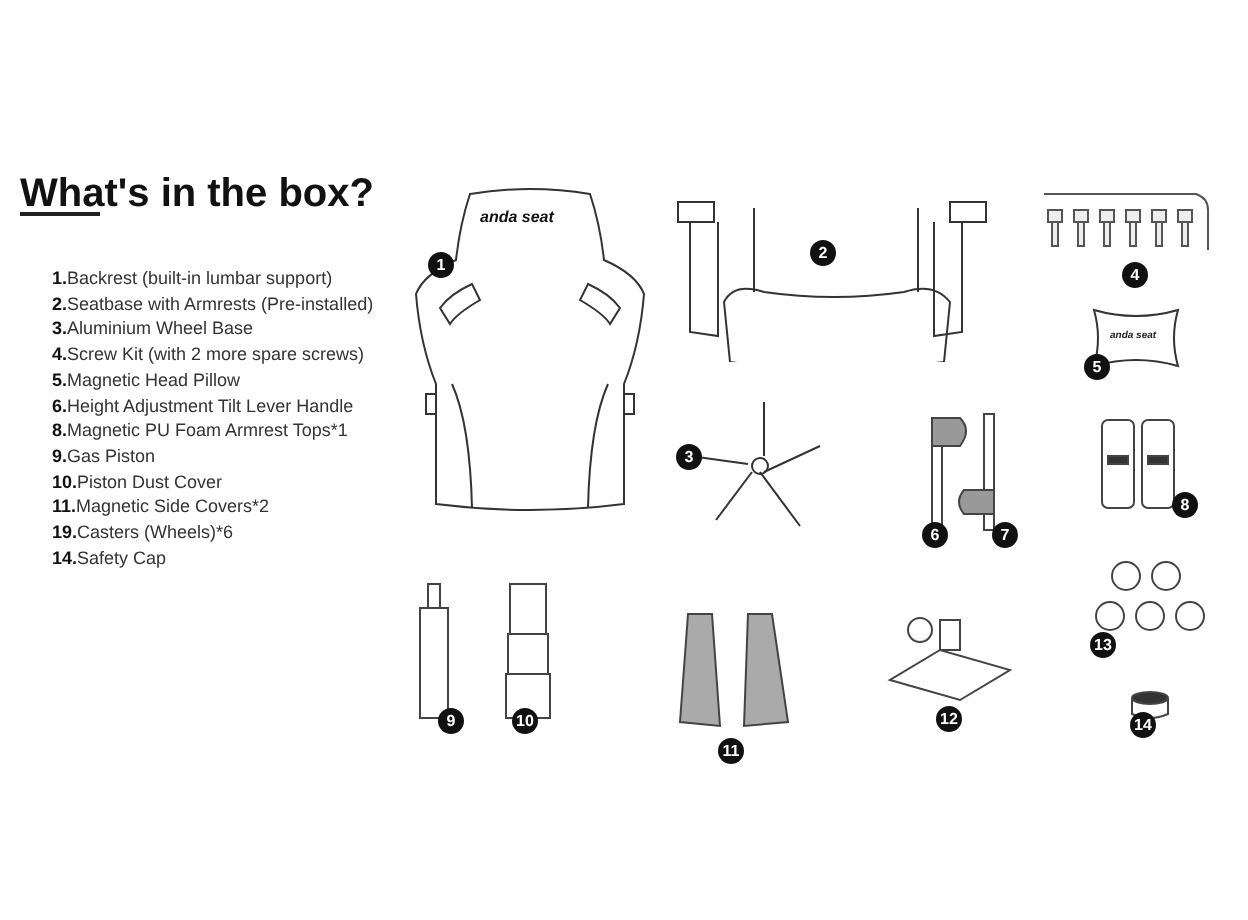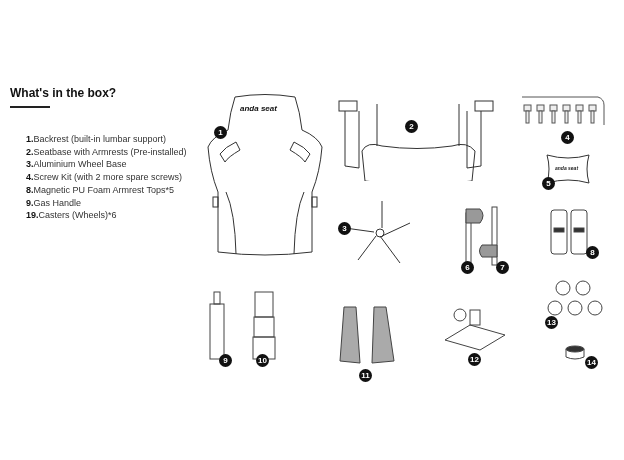--- a/index.html
+++ b/index.html
@@ -1,39 +1,44 @@
 <!DOCTYPE html>
 <html><head>
 <meta charset="utf-8">
 <style>
   html, body { margin:0; padding:0; background:#ffffff; }
   body { width:624px; height:460px; position:relative; overflow:hidden; font-family:"Liberation Sans", sans-serif; color:#222; }
-  .title { position:absolute; left:10px; top:86px; font-size:12px; font-weight:bold; color:#111; margin:0; }
+  .title { position:absolute; left:10px; top:86px; font-size:20px; font-weight:bold; color:#111; margin:0; }
   .rule { position:absolute; left:10px; top:106px; width:40px; height:2px; background:#222; }
   .list { position:absolute; left:10px; top:117px; margin:16px; padding:0; list-style:none; }
   .list li { font-size:9px; line-height:12.7px; color:#333; white-space:nowrap; }
   .list li .num { font-weight:bold; color:#111; }
   .part { position:absolute; }
   .badge { position:absolute; width:13px; height:13px; border-radius:50%; background:#111; color:#fff; font-size:8px; line-height:13px; text-align:center; font-weight:bold; }
   svg { display:block; }
 </style>
 </head>
 <body>
 
 <h1 class="title">What's in the box?</h1>
 <div class="rule"></div>
 
 <ul class="list">
   <li><span class="num">1.</span><span>Backrest (built-in lumbar support)</span></li>
   <li><span class="num">2.</span><span>Seatbase with Armrests (Pre-installed)</span></li>
   <li><span class="num">3.</span><span>Aluminium Wheel Base</span></li>
   <li><span class="num">4.</span><span>Screw Kit (with 2 more spare screws)</span></li>
-  <li><span class="num">8.</span><span>Magnetic PU Foam Armrest Tops*5</span></li>
-  <li><span class="num">9.</span><span>Gas Handle</span></li>
+  <li><span class="num">5.</span><span>Magnetic Head Pillow</span></li>
+  <li><span class="num">6.</span><span>Height Adjustment Tilt Lever Handle</span></li>
+  <li><span class="num">8.</span><span>Magnetic PU Foam Armrest Tops*1</span></li>
+  <li><span class="num">9.</span><span>Gas Piston</span></li>
+  <li><span class="num">10.</span><span>Piston Dust Cover</span></li>
+  <li><span class="num">11.</span><span>Magnetic Side Covers*2</span></li>
   <li><span class="num">19.</span><span>Casters (Wheels)*6</span></li>
+  <li><span class="num">14.</span><span>Safety Cap</span></li>
 </ul>
 
 <div class="part" style="left:200px;top:92px;">
   <svg width="130" height="170" viewBox="0 0 130 170" fill="none" stroke="#333" stroke-width="1">
     <path d="M35 5 Q65 0 95 5 Q100 20 102 38 Q118 45 122 55 Q120 80 112 100 L112 160 Q65 166 18 160 L18 100 Q10 80 8 55 Q12 45 28 38 Q30 20 35 5 Z"></path>
     <path d="M20 62 Q25 55 36 50 L40 58 Q28 65 25 70 Z"></path>
     <path d="M110 62 Q105 55 94 50 L90 58 Q102 65 105 70 Z"></path>
     <path d="M26 100 Q35 120 36 162"></path>
     <path d="M104 100 Q95 120 94 162"></path>
     <rect x="13" y="105" width="5" height="10"></rect>
@@ -122,21 +127,21 @@
       <circle cx="50" cy="32" r="7"></circle>
   </svg>
   <div class="badge" style="left:0px;top:40px;">13</div>
 </div>
 
 <div class="part" style="left:563px;top:345px;">
   <svg width="24" height="16" viewBox="0 0 24 16" fill="none" stroke="#444" stroke-width="1">
     <ellipse cx="12" cy="4" rx="9" ry="3" fill="#333"></ellipse>
     <path d="M3 4 L3 12 Q12 16 21 12 L21 4"></path>
   </svg>
-  <div class="badge" style="left:2px;top:11px;margin-left:20px;">14</div>
+  <div class="badge" style="left:2px;top:11px;">14</div>
 </div>
 
 <div class="part" style="left:205px;top:290px;">
   <svg width="25" height="75" viewBox="0 0 25 75" fill="none" stroke="#444" stroke-width="1">
     <rect x="9" y="2" width="6" height="12"></rect>
     <rect x="5" y="14" width="14" height="55"></rect>
   </svg>
   <div class="badge" style="left:14px;top:64px;">9</div>
 </div>
 

